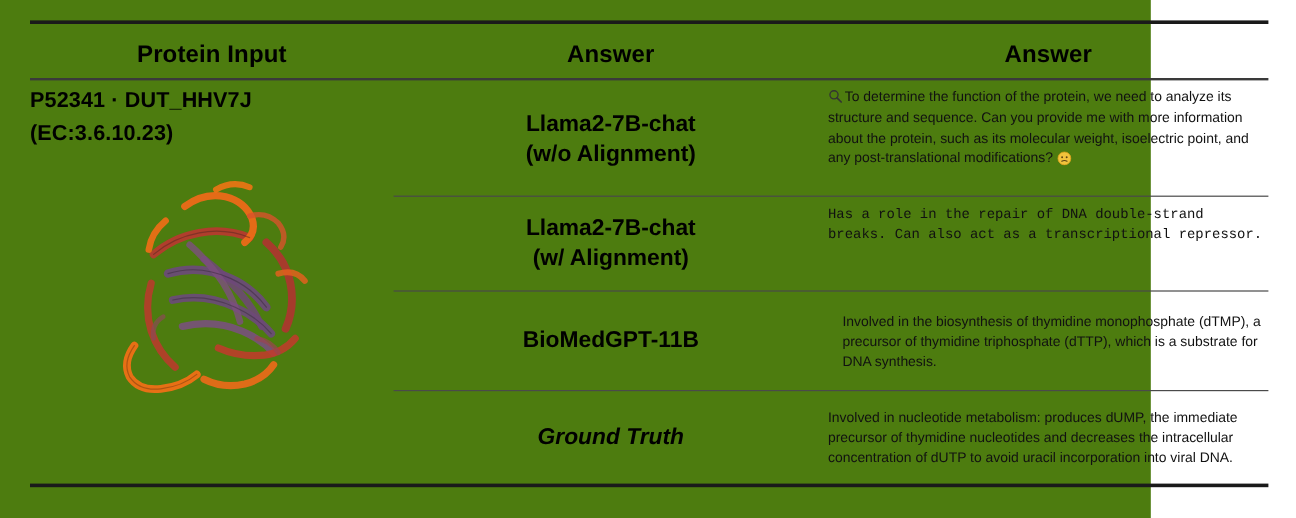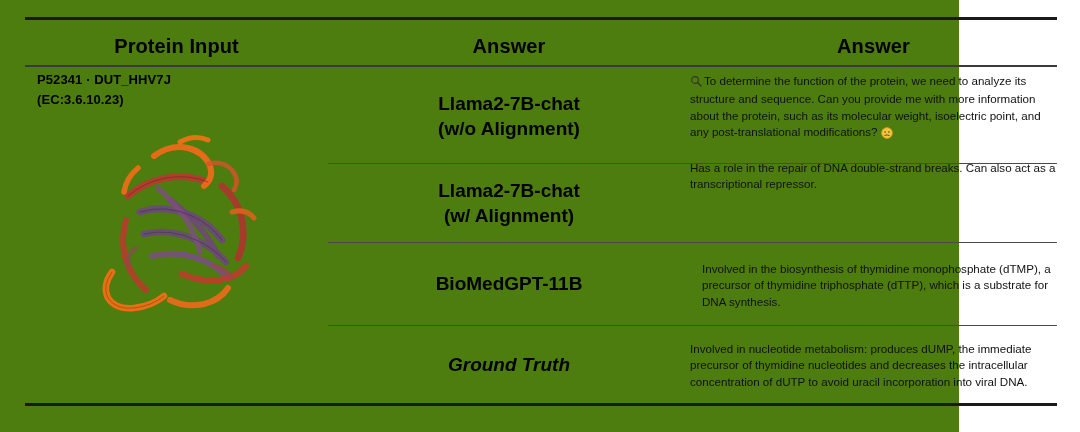--- a/index.html
+++ b/index.html
@@ -25,22 +25,22 @@
 
   .hdr{
     top:30px;height:32px;
     display:flex;align-items:center;justify-content:center;
     font-size:20px;font-weight:bold;color:#000;letter-spacing:.1px;
   }
 
   
   .protein-cell{top:70px;height:330px;}
   .prot-id{
-    font-size:13px;font-weight:bold;color:#000;
-    line-height:1.55;margin-left:12px;letter-spacing:.1px;
+    font-size:18px;font-weight:bold;color:#000;
+    line-height:1.55;margin-left:0;letter-spacing:.1px;
   }
   .prot-struct{
     margin-top:6px;width:303px;height:200px;
     display:flex;align-items:flex-start;justify-content:center;
   }
 
   
   .model-cell{
     display:flex;align-items:center;justify-content:center;
     text-align:center;font-size:19px;font-weight:bold;color:#000;
@@ -132,21 +132,21 @@
         </svg>
     </span>
   </div>
 
   <div class="col-model model-cell" style="top:165px;height:77px;">
     <div>
       <span>Llama2-7B-chat</span>
       <span>(w/ Alignment)</span>
     </div>
   </div>
-  <div class="col-answer answer-cell" style="top:160px;">
+  <div class="col-answer answer-cell" style="top:172px;font-family:Liberation Mono, monospace;">
     <span>Has a role in the repair of DNA double-strand breaks. Can also act as a transcriptional repressor.</span>
   </div>
 
   <div class="col-model model-cell" style="top:244px;height:81px;">
     <div>
       <span>BioMedGPT-11B</span>
     </div>
   </div>
   <div class="col-answer answer-cell" style="top:261px;margin-left:12px;">
     <span>Involved in the biosynthesis of thymidine monophosphate (dTMP), a precursor of thymidine triphosphate (dTTP), which is a substrate for DNA synthesis.</span>

